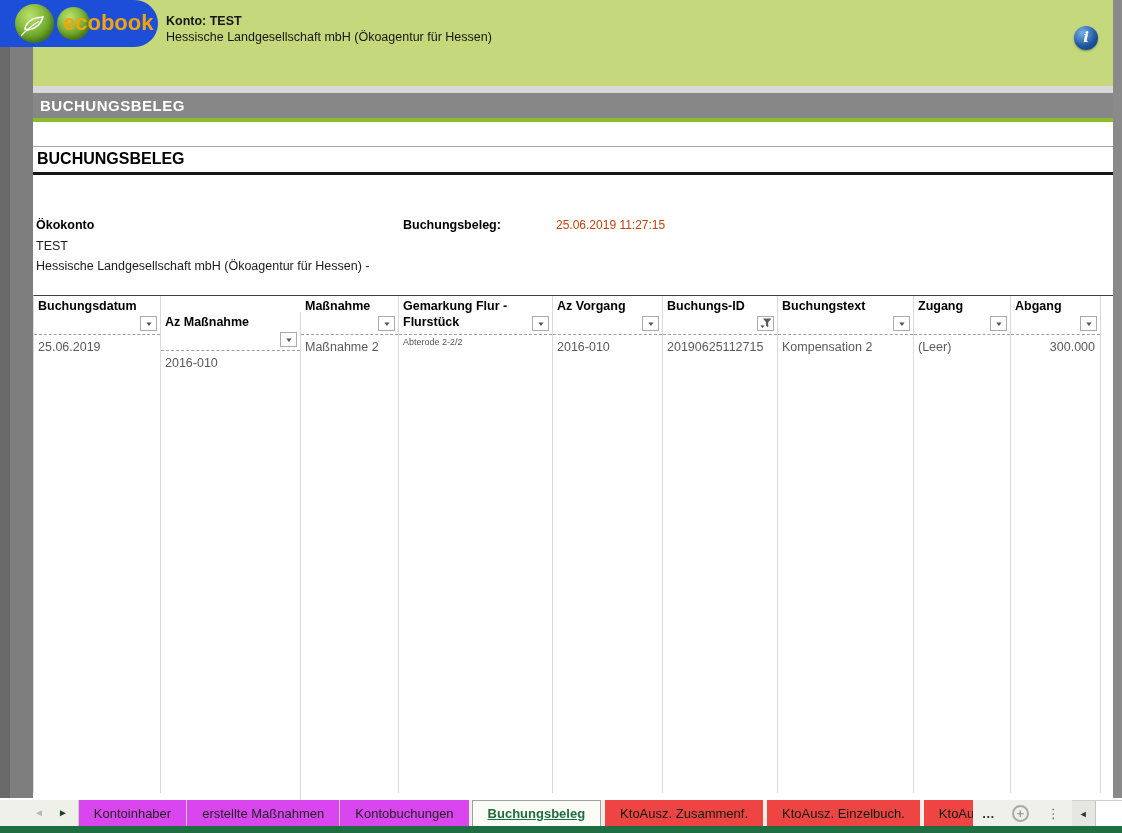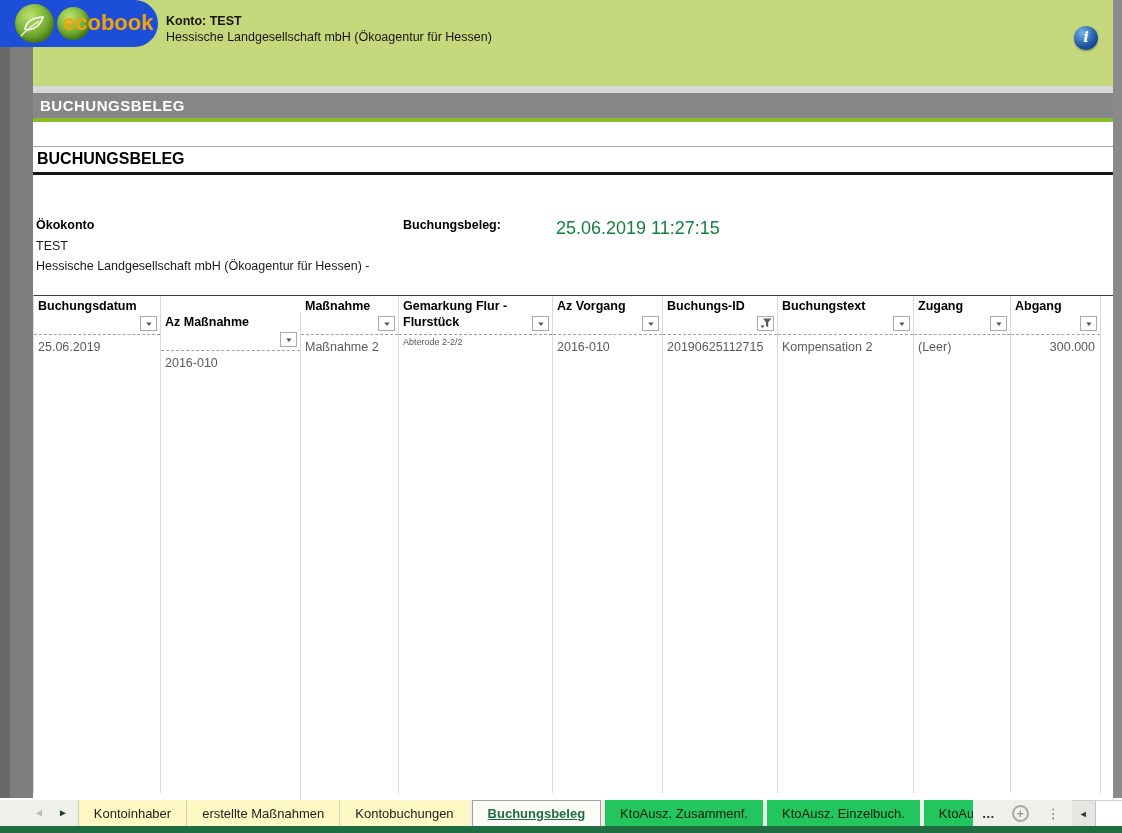--- a/index.html
+++ b/index.html
@@ -37,21 +37,21 @@
   .graybar{position:absolute;left:33px;top:93px;width:1080px;height:25px;background:#878787;
     color:#ffffff;font-weight:bold;font-size:15px;line-height:25px;padding-left:7px;
     box-sizing:border-box;letter-spacing:.5px;}
   .greenline{position:absolute;left:33px;top:118px;width:1080px;height:4px;background:#8bbc29;}
   
   .thinline{position:absolute;left:33px;top:146px;width:1080px;height:1px;background:#a6a6a6;}
   .doc-title{position:absolute;left:37px;top:150px;font-size:16px;font-weight:bold;color:#000;}
   .blackline{position:absolute;left:33px;top:172px;width:1080px;height:3px;background:#151515;}
   .meta-label-oko{position:absolute;left:36px;top:218px;font-size:12.5px;font-weight:bold;color:#000;}
   .meta-label-zeit{position:absolute;left:403px;top:218px;font-size:12.5px;font-weight:bold;color:#000;}
-  .meta-value-zeit{position:absolute;left:556px;top:218px;font-size:18px;color:#15803d;}
+  .meta-value-zeit{position:absolute;left:556px;top:218px;font-size:12px;color:#c2410c;}
   .meta-oko-name{position:absolute;left:36px;top:239px;font-size:12.5px;color:#1a1a1a;}
   .meta-oko-org{position:absolute;left:36px;top:259px;font-size:12.5px;color:#1a1a1a;}
   
   .table{position:absolute;left:33px;top:295px;width:1080px;height:498px;display:flex;
     border-top:1px solid #3f3f3f;border-left:1px solid #dcdcdc;box-sizing:border-box;}
   .col{height:100%;border-right:1px solid #d9d9d9;box-sizing:border-box;position:relative;}
   .col-head{height:39px;position:relative;padding:2px 4px 0 4px;font-weight:bold;font-size:12.5px;
     line-height:1.28;color:#000;border-bottom:1px dashed #9f9f9f;box-sizing:border-box;}
   .filter-btn{position:absolute;right:3px;bottom:3px;width:17px;height:15px;background:#ffffff;
     border:1px solid #ababab;display:flex;align-items:center;justify-content:center;cursor:pointer;
@@ -62,25 +62,25 @@
   .col-value.right{text-align:right;padding-right:5px;}
   
   .tabbar{position:absolute;left:0;top:800px;width:1122px;height:26px;background:#f0f0ea;
     display:flex;align-items:stretch;z-index:5;font-size:13px;}
   .navbox{display:flex;align-items:center;padding:0 10px 0 34px;gap:14px;}
   .nav-arrow{font-size:10px;line-height:1;cursor:pointer;}
   .nav-prev{color:#b8b8b8;}
   .nav-next{color:#1c4220;}
   .tab{display:flex;align-items:center;padding:0 15px;white-space:nowrap;cursor:pointer;
     box-sizing:border-box;color:#222;}
-  .tab.normal{background:#fef9c3;border-left:1px solid #cdd2bf;text-align:right;}
+  .tab.normal{background:#d946ef;border-left:1px solid #cdd2bf;text-align:right;}
   .tab.normal:last-of-type{border-right:1px solid #cdd2bf;}
   .tab.active{background:#fbfcf5;border:1px solid #a0a0a0;border-bottom:none;margin-left:3px;
     font-weight:bold;color:#1e6e41;text-decoration:underline;}
-  .tab.green{background:#22c55e;color:#0e1d09;margin-left:4px;}
+  .tab.green{background:#ef4444;color:#0e1d09;margin-left:4px;}
   .tab.truncated{max-width:49px;overflow:hidden;padding-right:0;}
   .ellipsis{display:flex;align-items:center;padding:0 9px;color:#333;font-weight:bold;cursor:pointer;}
   .plus-btn{width:17px;height:17px;border:2px solid #a9a9a9;border-radius:50%;color:#9a9a9a;
     font-size:13px;line-height:14px;text-align:center;align-self:center;margin:0 8px;cursor:pointer;
     box-sizing:border-box;font-weight:bold;}
   .kebab{display:flex;align-items:center;color:#666;padding:0 10px;cursor:pointer;}
   .hscroll{flex:1;display:flex;align-items:stretch;background:#e6e6e2;border-top:1px solid #d0d0cc;margin-left:2px;}
   .scroll-arrow{display:flex;align-items:center;padding:0 7px;font-size:9px;color:#333;cursor:pointer;}
   .scroll-track{flex:1;background:#ffffff;border-left:1px solid #c4c4c0;cursor:pointer;}
   .bottomstrip{position:absolute;left:0;top:826px;width:1122px;height:7px;background:#1e6e41;z-index:6;}

